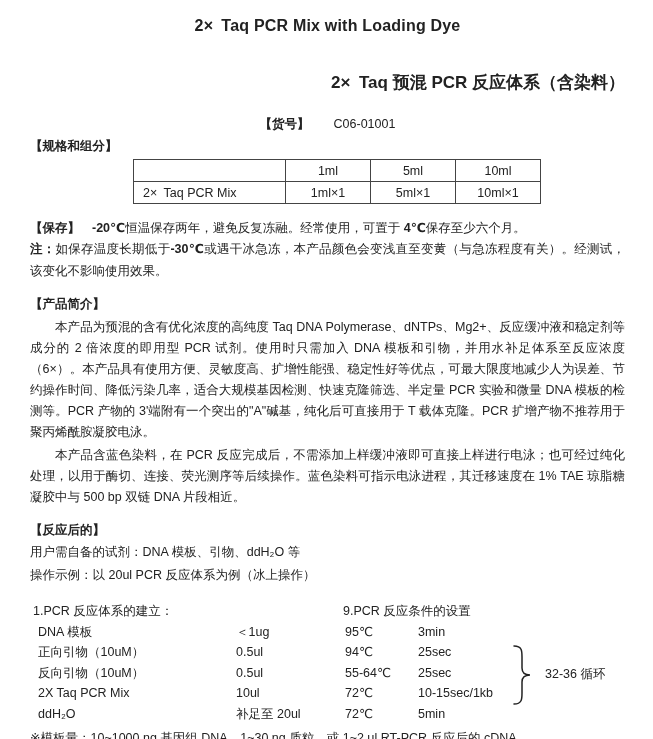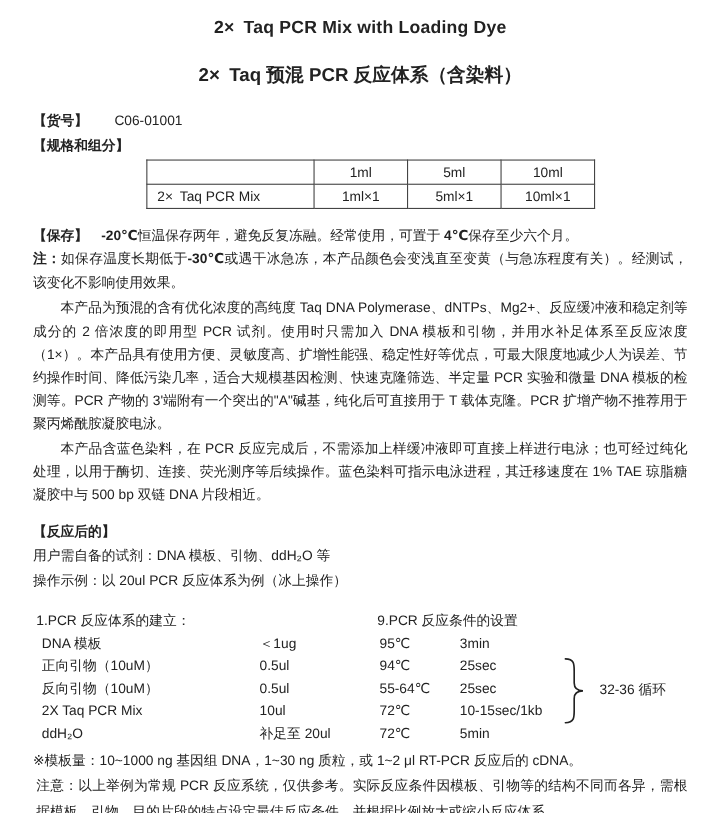--- a/index.html
+++ b/index.html
@@ -6,22 +6,22 @@
   html,body { background:#ffffff; }
   body {
     width:653px; height:739px; overflow:hidden;
     font-family:"Liberation Sans","DejaVu Sans",sans-serif;
     font-size:12.5px; color:#222; -webkit-font-smoothing:antialiased;
   }
   .page { padding:12px 28px 0 30px; width:653px; }
   .b { font-weight:bold; }
   .semib { font-weight:bold; }
   .title-en { text-align:center; font-size:16px; font-weight:bold; margin-top:5px; letter-spacing:.2px; }
-  .title-cn { text-align:center; font-size:17px; font-weight:bold; margin-top:22px; }
-  .catalog-line { margin-top:20px; line-height:21px; }
+  .title-cn { text-align:right; font-size:17px; font-weight:bold; margin-top:36px; }
+  .catalog-line { margin-top:20px; line-height:21px;text-align:center; }
   .catalog-line .lbl { margin-right:24px; }
   .spec-label { line-height:22px; font-weight:bold; }
   table.spec { border-collapse:collapse; margin:2px 0 0 103px; }
   table.spec th, table.spec td {
     border:1px solid #444; height:22px; font-weight:normal;
     font-size:12.5px; text-align:center; padding:0 4px;
   }
   table.spec .c0 { width:152px; }
   table.spec .c1, table.spec .c2, table.spec .c3 { width:85px; }
   table.spec td.name { text-align:left; padding-left:9px; }
@@ -76,21 +76,22 @@
     </table>
 
   <div class="storage-line">
     <span class="b lbl">【保存】</span><span class="semib">-20℃</span><span>恒温保存两年，避免反复冻融。经常使用，可置于 </span><span class="semib">4℃</span><span>保存至少六个月。</span>
   </div>
 
   <div class="note-para">
     <span class="b">注：</span><span>如保存温度长期低于</span><span class="semib">-30℃</span><span>或遇干冰急冻，本产品颜色会变浅直至变黄（与急冻程度有关）。经测试，该变化不影响使用效果。</span>
   </div>
 
-  <p class="body-para">本产品为预混的含有优化浓度的高纯度 Taq DNA Polymerase、dNTPs、Mg2+、反应缓冲液和稳定剂等成分的 2 倍浓度的即用型 PCR 试剂。使用时只需加入 DNA 模板和引物，并用水补足体系至反应浓度（1×）。本产品具有使用方便、灵敏度高、扩增性能强、稳定性好等优点，可最大限度地减少人为误差、节约操作时间、降低污染几率，适合大规模基因检测、快速克隆筛选、半定量 PCR 实验和微量 DNA 模板的检测等。PCR 产物的 3'端附有一个突出的"A"碱基，纯化后可直接用于 T 载体克隆。PCR 扩增产物不推荐用于聚丙烯酰胺凝胶电泳。</p>
+  <div class="section-h">【产品简介】</div>
+  <p class="body-para">本产品为预混的含有优化浓度的高纯度 Taq DNA Polymerase、dNTPs、Mg2+、反应缓冲液和稳定剂等成分的 2 倍浓度的即用型 PCR 试剂。使用时只需加入 DNA 模板和引物，并用水补足体系至反应浓度（6×）。本产品具有使用方便、灵敏度高、扩增性能强、稳定性好等优点，可最大限度地减少人为误差、节约操作时间、降低污染几率，适合大规模基因检测、快速克隆筛选、半定量 PCR 实验和微量 DNA 模板的检测等。PCR 产物的 3'端附有一个突出的"A"碱基，纯化后可直接用于 T 载体克隆。PCR 扩增产物不推荐用于聚丙烯酰胺凝胶电泳。</p>
   <p class="body-para">本产品含蓝色染料，在 PCR 反应完成后，不需添加上样缓冲液即可直接上样进行电泳；也可经过纯化处理，以用于酶切、连接、荧光测序等后续操作。蓝色染料可指示电泳进程，其迁移速度在 1% TAE 琼脂糖凝胶中与 500 bp 双链 DNA 片段相近。</p>
 
   <div class="section-h">【反应后的】</div>
   <div class="usage-line">用户需自备的试剂：DNA 模板、引物、ddH₂O 等</div>
   <div class="usage-line">操作示例：以 20ul PCR 反应体系为例（冰上操作）</div>
 
   <div class="cols">
     <div class="col-left">
       <div class="col-title">1.PCR 反应体系的建立：</div>
       <div class="rrow">

